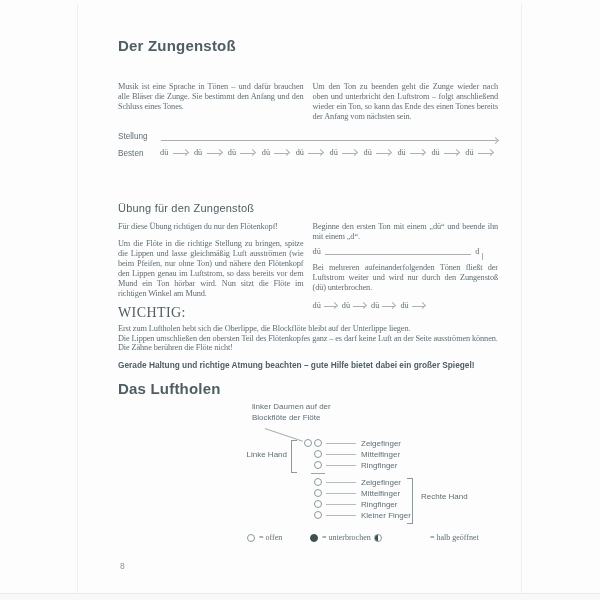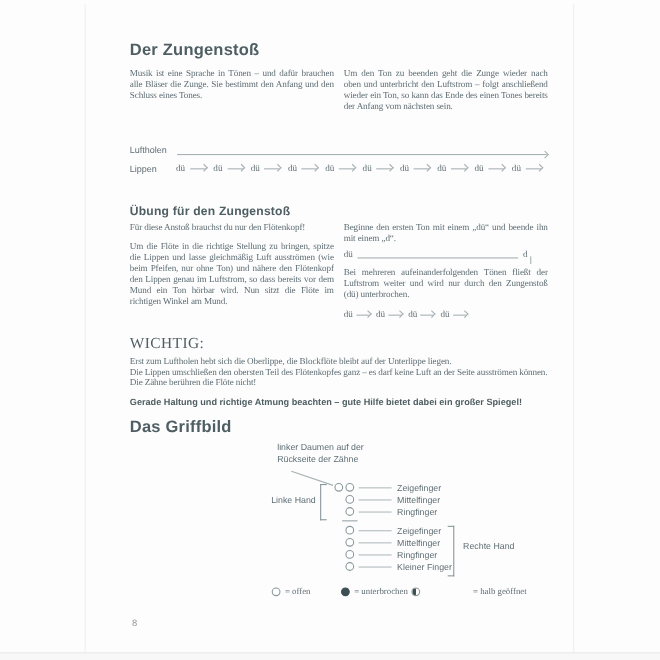--- a/index.html
+++ b/index.html
@@ -17,26 +17,26 @@
 
   h1,h2,p{margin:0;padding:0;}
   h1{
     position:absolute;left:118px;
     font-size:15px;font-weight:700;letter-spacing:.2px;
     color:var(--heading,#4e5e63);
     font-family:"Liberation Sans", sans-serif;
   }
   .t1{top:37px;} .t3{top:380px;}
   h2{
-    position:absolute;left:118px;top:186px;
-    font-size:11px;font-weight:700;letter-spacing:.2px;
+    position:absolute;left:118px;top:202px;
+    font-size:11px;font-weight:400;letter-spacing:.2px;
     color:var(--heading,#4e5e63);
   }
   .cols{
-    position:absolute;left:118px;width:380px;display:flex;gap:9px;
+    position:absolute;left:118px;width:380px;display:flex;gap:9px;margin-top:20px;
   }
   .col{width:186px;}
   .col p{
     font-family:"Liberation Serif", serif;
     font-size:8.3px;line-height:10px;letter-spacing:-.12px;
     text-align:justify;color:var(--body,#5f6e74);
   }
   .intro{top:62px;}
   .ex{top:202px;}
   .mb7{margin-bottom:7px;}
@@ -142,24 +142,24 @@
 
 <div class="cols intro">
   <div class="col">
     <p>Musik ist eine Sprache in Tönen – und dafür brauchen alle Bläser die Zunge. Sie bestimmt den Anfang und den Schluss eines Tones.</p>
   </div>
   <div class="col">
     <p>Um den Ton zu beenden geht die Zunge wieder nach oben und unterbricht den Luftstrom – folgt anschließend wieder ein Ton, so kann das Ende des einen Tones bereits der Anfang vom nächsten sein.</p>
   </div>
 </div>
 
-<span class="rowlabel air-label">Luftholen</span>
+<span class="rowlabel air-label">Stellung</span>
 <div class="hline arrowed air-line"></div>
 
-<span class="rowlabel tongue-label">Lippen</span>
+<span class="rowlabel tongue-label">Besten</span>
 <div class="du-seq main">
   <span class="du">dü</span>
     <span class="arrow"></span>
   <span class="du">dü</span>
     <span class="arrow"></span>
   <span class="du">dü</span>
     <span class="arrow"></span>
   <span class="du">dü</span>
     <span class="arrow"></span>
   <span class="du">dü</span>
@@ -173,21 +173,21 @@
   <span class="du">dü</span>
     <span class="arrow"></span>
   <span class="du">dü</span>
     <span class="arrow"></span>
 </div>
 
 <h2>Übung für den Zungenstoß</h2>
 
 <div class="cols ex">
   <div class="col">
-    <p class="mb7">Für diese Anstoß brauchst du nur den Flötenkopf!</p>
+    <p class="mb7">Für diese Übung richtigen du nur den Flötenkopf!</p>
     <p>Um die Flöte in die richtige Stellung zu bringen, spitze die Lippen und lasse gleichmäßig Luft ausströmen (wie beim Pfeifen, nur ohne Ton) und nähere den Flötenkopf den Lippen genau im Luftstrom, so dass bereits vor dem Mund ein Ton hörbar wird. Nun sitzt die Flöte im richtigen Winkel am Mund.</p>
   </div>
   <div class="col">
     <p>Beginne den ersten Ton mit einem „dü“ und beende ihn mit einem „d“.</p>
     <div class="tone-diagram">
       <span class="sy">dü</span>
       <span class="hold"></span>
       <span class="sy">d</span>
       <span class="tick"></span>
     </div>
@@ -206,25 +206,25 @@
 </div>
 
 <div class="wichtig">
   <div class="head">WICHTIG:</div>
   <div class="ln">Erst zum Luftholen hebt sich die Oberlippe, die Blockflöte bleibt auf der Unterlippe liegen.</div>
   <div class="ln">Die Lippen umschließen den obersten Teil des Flötenkopfes ganz – es darf keine Luft an der Seite ausströmen können.</div>
   <div class="ln">Die Zähne berühren die Flöte nicht!</div>
   <div class="note">Gerade Haltung und richtige Atmung beachten – gute Hilfe bietet dabei ein großer Spiegel!</div>
 </div>
 
-<h1 class="t3">Das Griffbild</h1>
+<h1 class="t3">Das Luftholen</h1>
 
 <div class="thumb-note">
   <div>linker Daumen auf der</div>
-  <div>Rückseite der Zähne</div>
+  <div>Blockflöte der Flöte</div>
 </div>
 <div class="diag-line"></div>
 
 <span class="hand-label lh">Linke Hand</span>
 <div class="bracket left"></div>
 
 <div class="gb-rows">
   <div class="gb-row rL1">
     <span class="hole thumb"></span>
     <span class="hole"></span>

